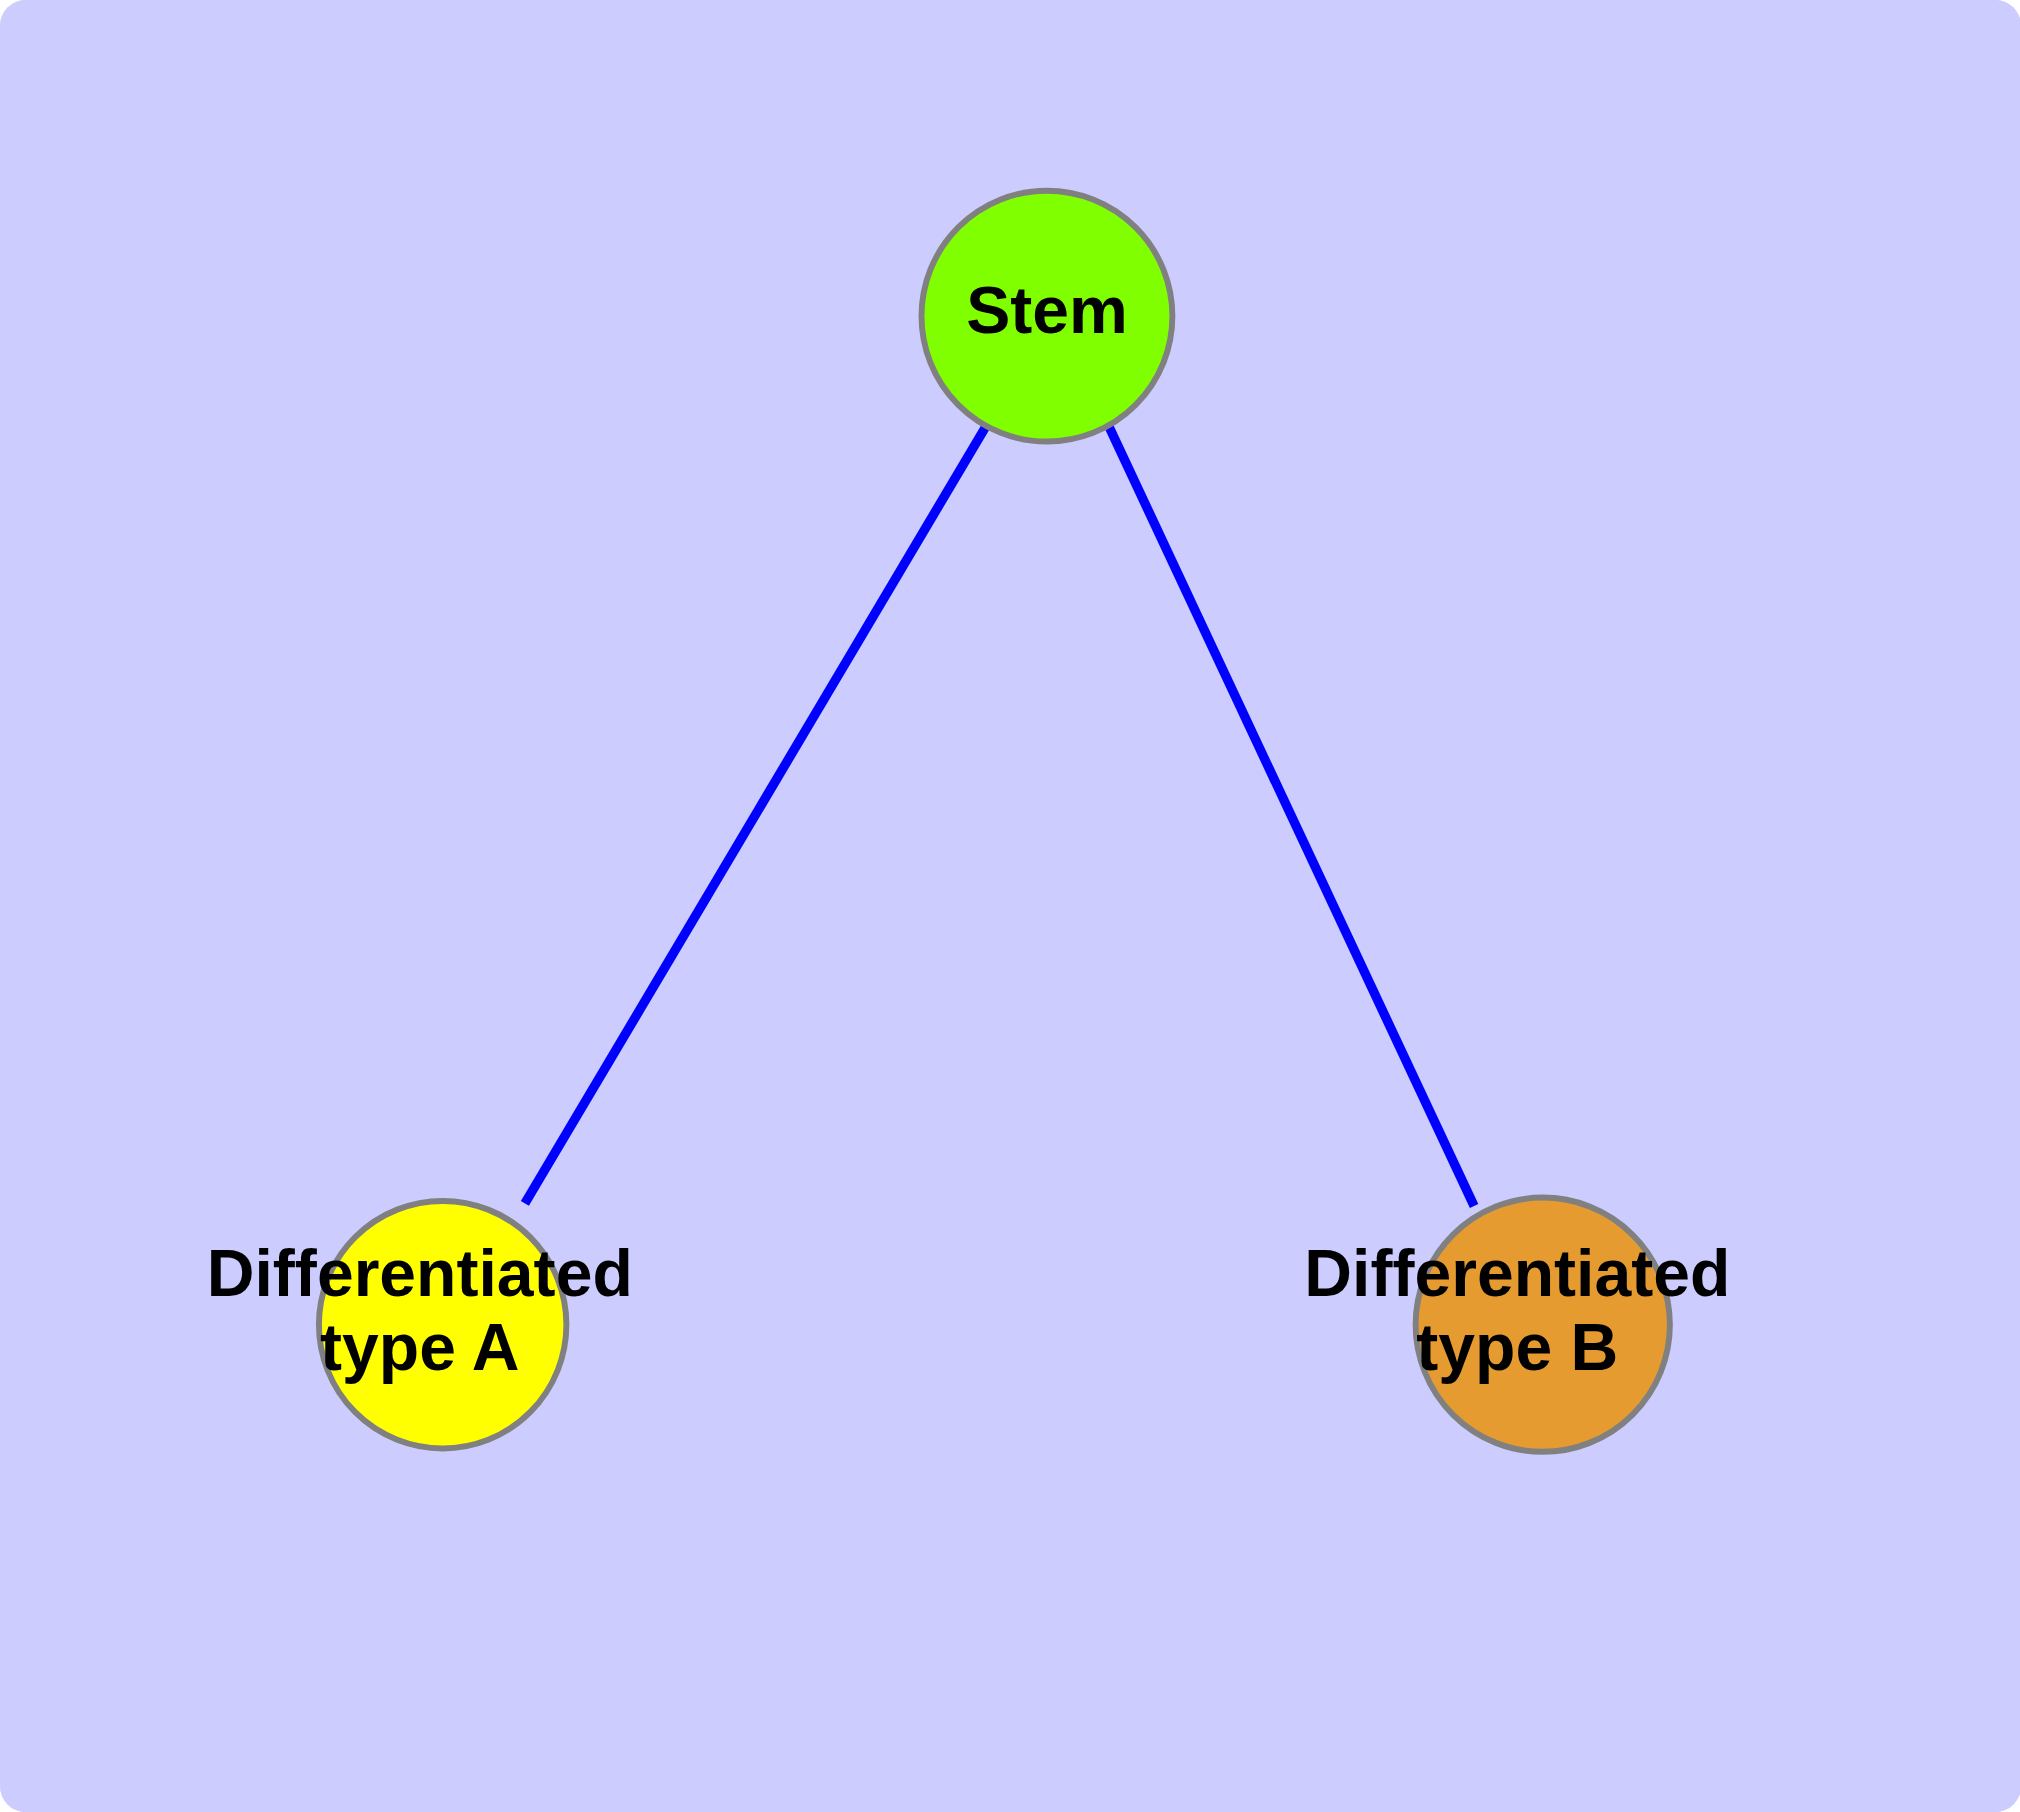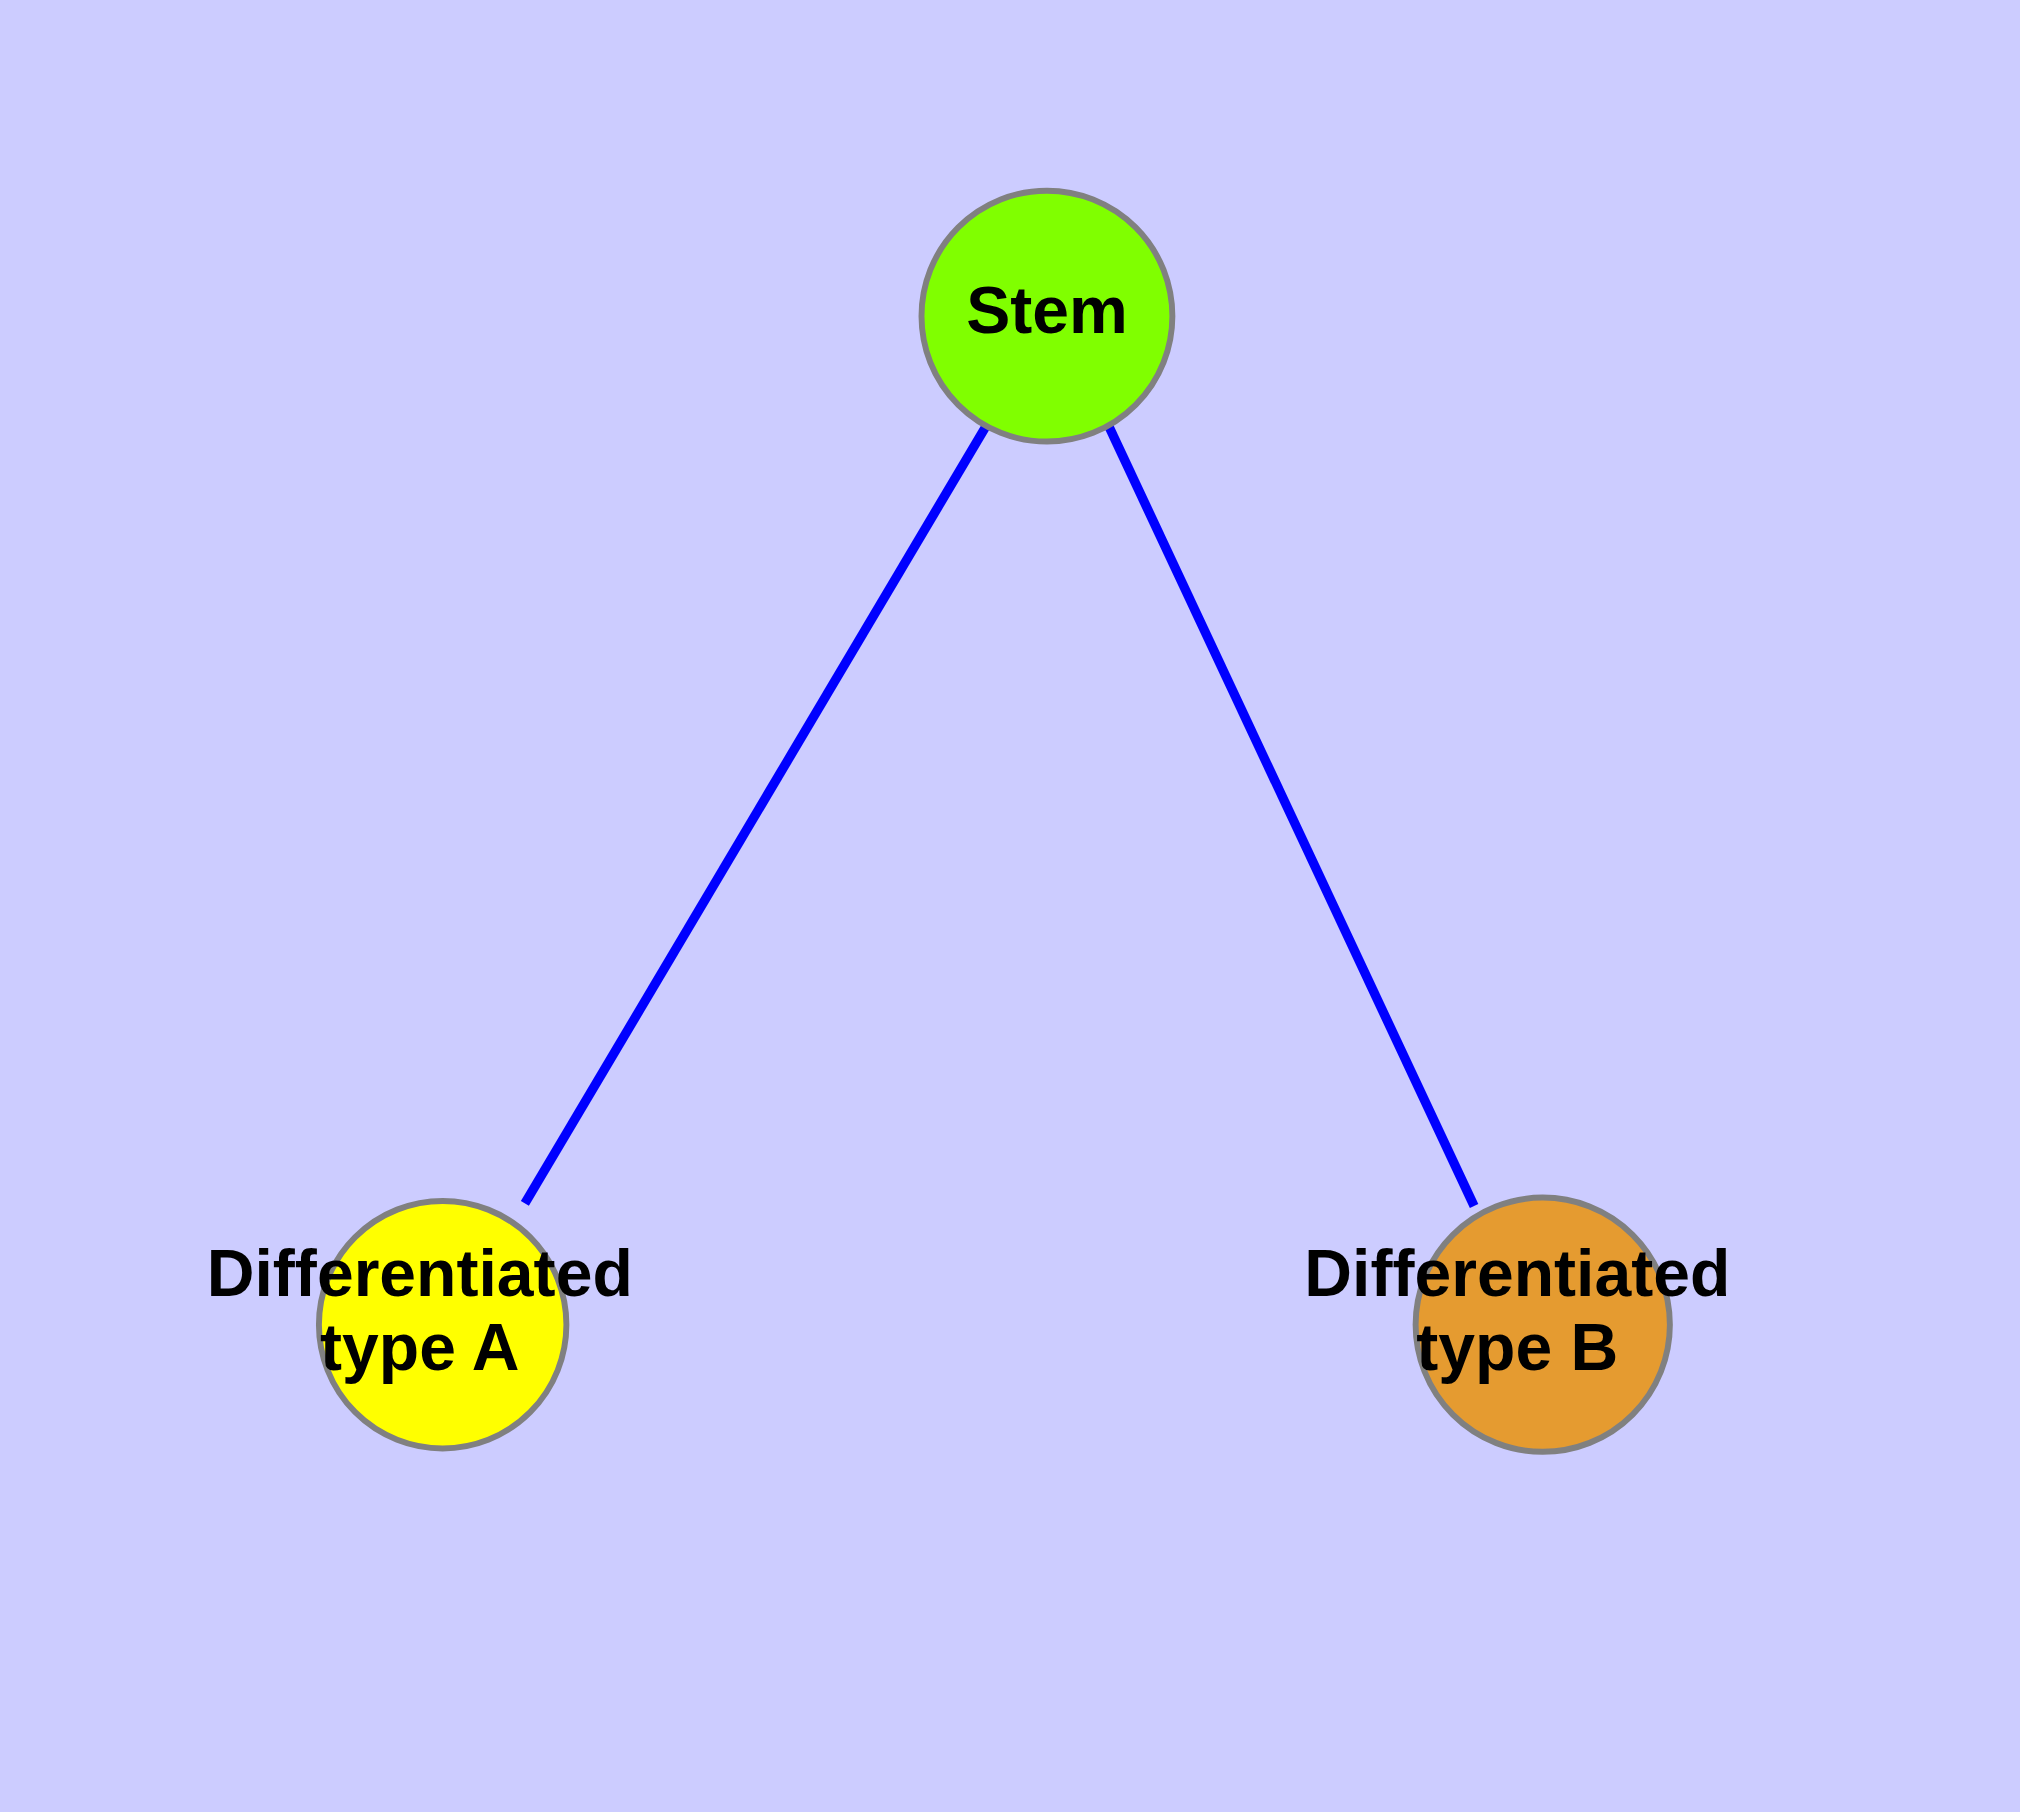--- a/index.html
+++ b/index.html
@@ -7,20 +7,21 @@
     margin: 0;
     padding: 0;
     background: #ffffff;
   }
   #canvas {
     position: relative;
     width: 2021px;
     height: 1812px;
     overflow: hidden;
     font-family: "Liberation Sans", sans-serif;
+    border-radius: 26px;
   }
   #graph-svg {
     position: absolute;
     top: 0;
     left: 0;
     width: 2021px;
     height: 1812px;
     display: block;
   }
   .node-label {

